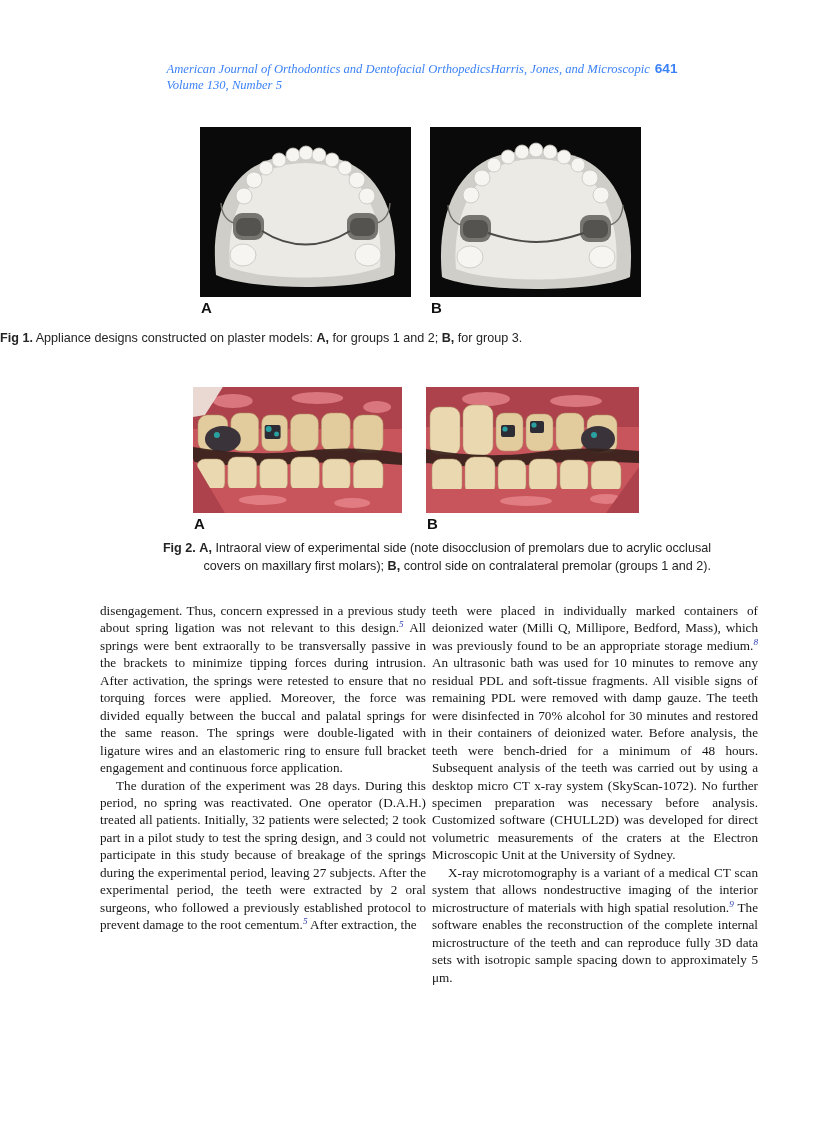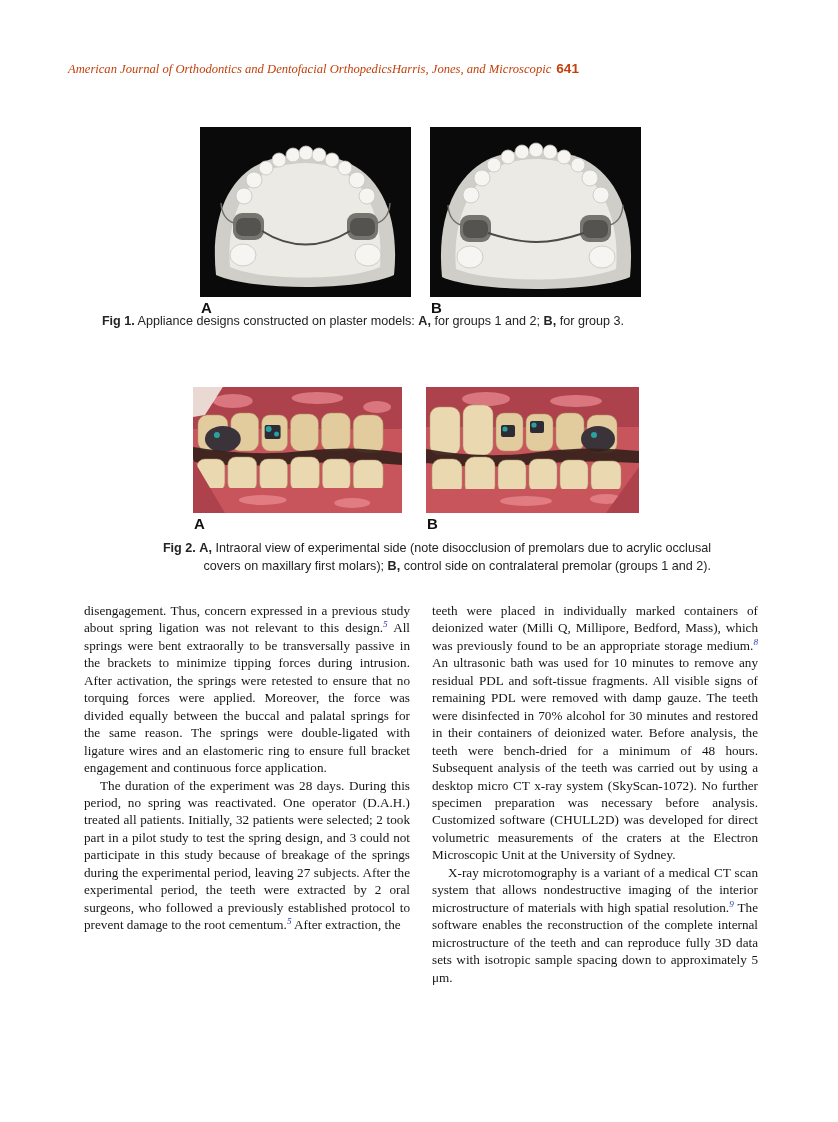--- a/index.html
+++ b/index.html
@@ -4,23 +4,23 @@
 <style>
   html, body { margin: 0; padding: 0; background: #ffffff; }
   body {
     width: 838px; height: 1122px; position: relative; overflow: hidden;
     font-family: "Liberation Serif", serif;
   }
   .page { position: absolute; inset: 0; background: #fff; }
 
   
   .header {
-    position: absolute; top: 61px; left: 68px; right: 78px;
-    display: flex; justify-content: flex-start; align-items: flex-start;
-    font-style: italic; font-size: 12.6px; line-height: 16px; color: #c2410c;
+    position: absolute; top: 61px; left: 84px; right: 78px;
+    display: flex; justify-content: center; align-items: flex-start;
+    font-style: italic; font-size: 12.6px; line-height: 16px; color: #3b82f6;
   }
   .header-left div { white-space: nowrap; }
   .header-right { white-space: nowrap; }
   .header-right .pagenum {
     font-style: normal; font-weight: bold; font-size: 13.6px; margin-left: 5px;
     font-family: "Liberation Sans", sans-serif;
   }
 
   
   .figwrap { position: absolute; }
@@ -42,31 +42,31 @@
   .fig2 .flabel { top: 129px; }
   .flabel.la { left: 1px; }
   .fig1 .flabel.lb { left: 231px; }
   .fig2 .flabel.lb { left: 234px; }
 
   
   .caption {
     position: absolute; font-family: "Liberation Sans", sans-serif;
     font-size: 12.6px; line-height: 18px; color: #242424;
   }
-  .cap1 { top: 312px; left: 0; width: 726px; text-align: center; }
+  .cap1 { top: 329px; left: 0; width: 726px; }
   .cap2 { top: 539px; left: 133px; width: 578px; text-align: right; }
   .caption b { font-weight: bold; }
 
   
   .col {
     position: absolute; top: 602px; width: 326px;
     font-size: 13.2px; line-height: 17.45px; color: #161616;
     text-align: justify;
   }
-  .col-left { left: 84px; }
+  .col-left { left: 100px; }
   .col-right { left: 432px; }
   .col p { margin: 0; }
   .col p.indent { text-indent: 16px; }
   sup.ref {
     color: var(--reference-link-blue, #2f3fae);
     font-style: italic; font-size: 70%; line-height: 0;
   }
 
   
   .photo-bg { fill: var(--photo1-background, #0a0a0a); }
@@ -89,20 +89,21 @@
   .retractor { fill: #f1e9e2; opacity: 0.9; }
 </style>
 </head>
 <body>
 
 <div class="page">
 
   <div class="header">
     <div class="header-left">
       <div>American Journal of Orthodontics and Dentofacial Orthopedics</div>
+      <div>Volume 130, Number 5</div>
     </div>
     <div class="header-right">
       <span class="authors">Harris, Jones, and Microscopic</span><span class="pagenum">641</span>
     </div>
   </div>
 
   <div class="figwrap fig1">
     <div class="panel panel-a">
       <svg viewBox="0 0 211 170" preserveAspectRatio="none">
         <rect class="photo-bg" x="0" y="0" width="211" height="170"></rect>

